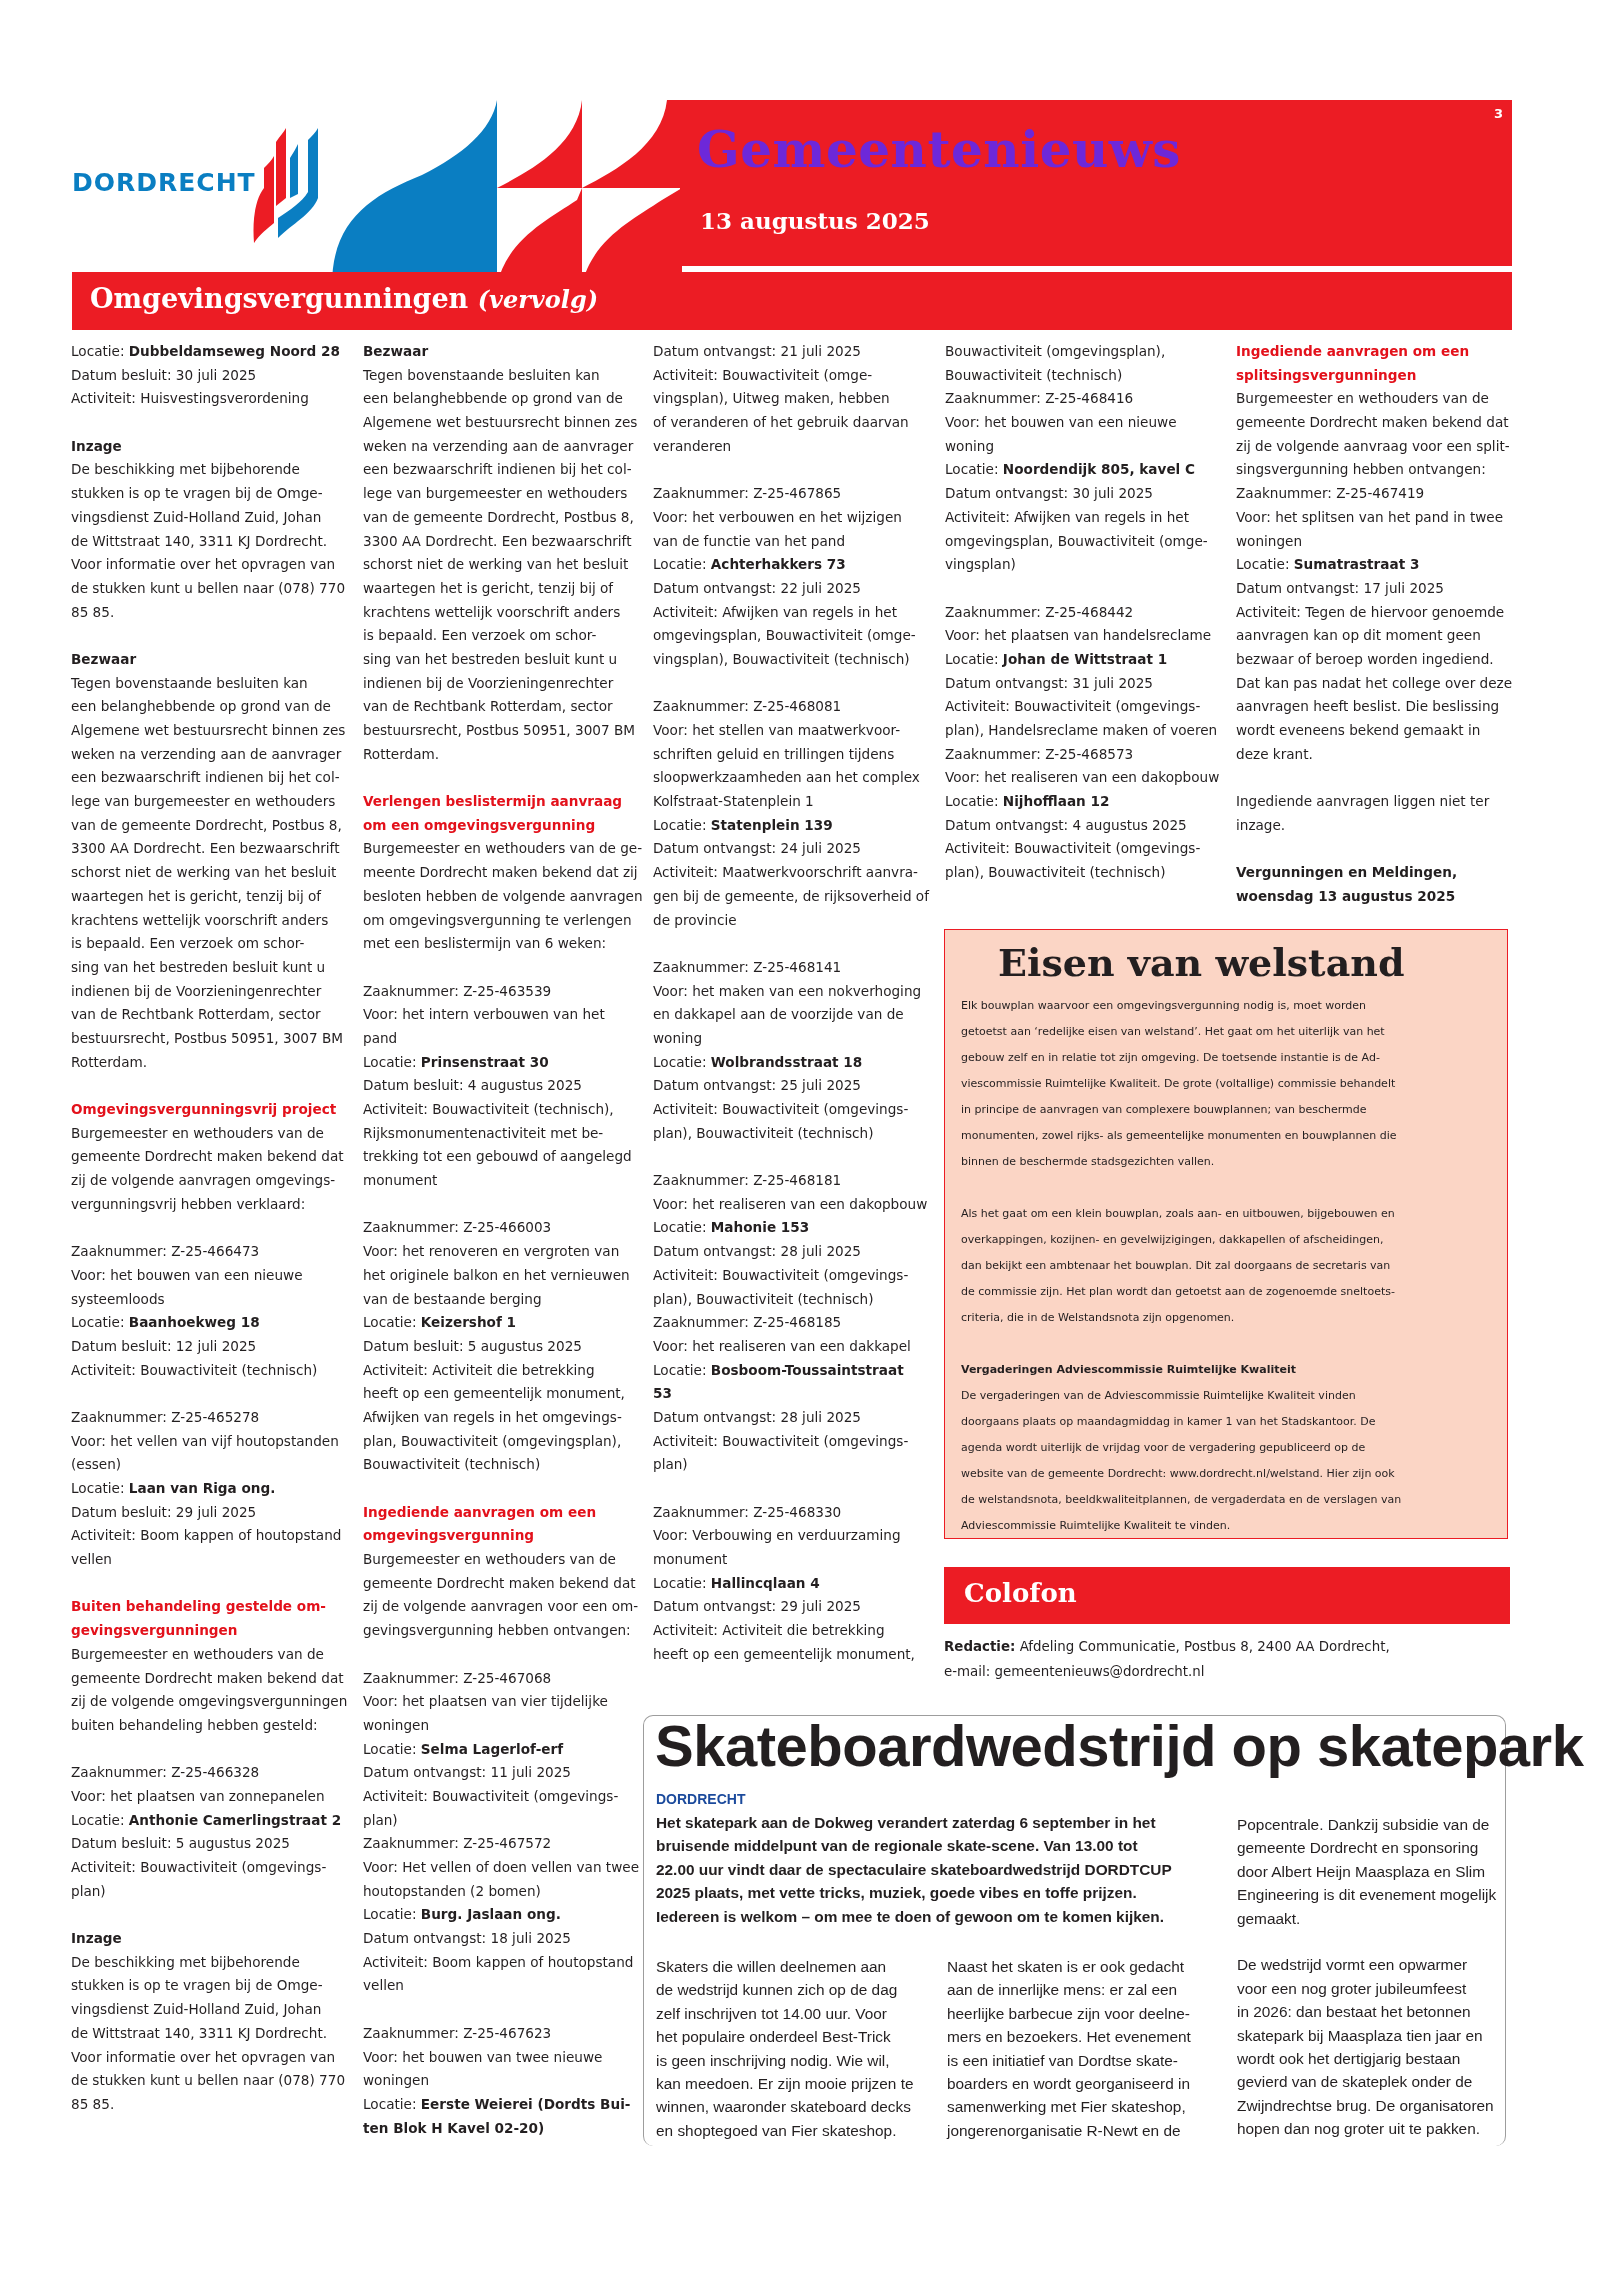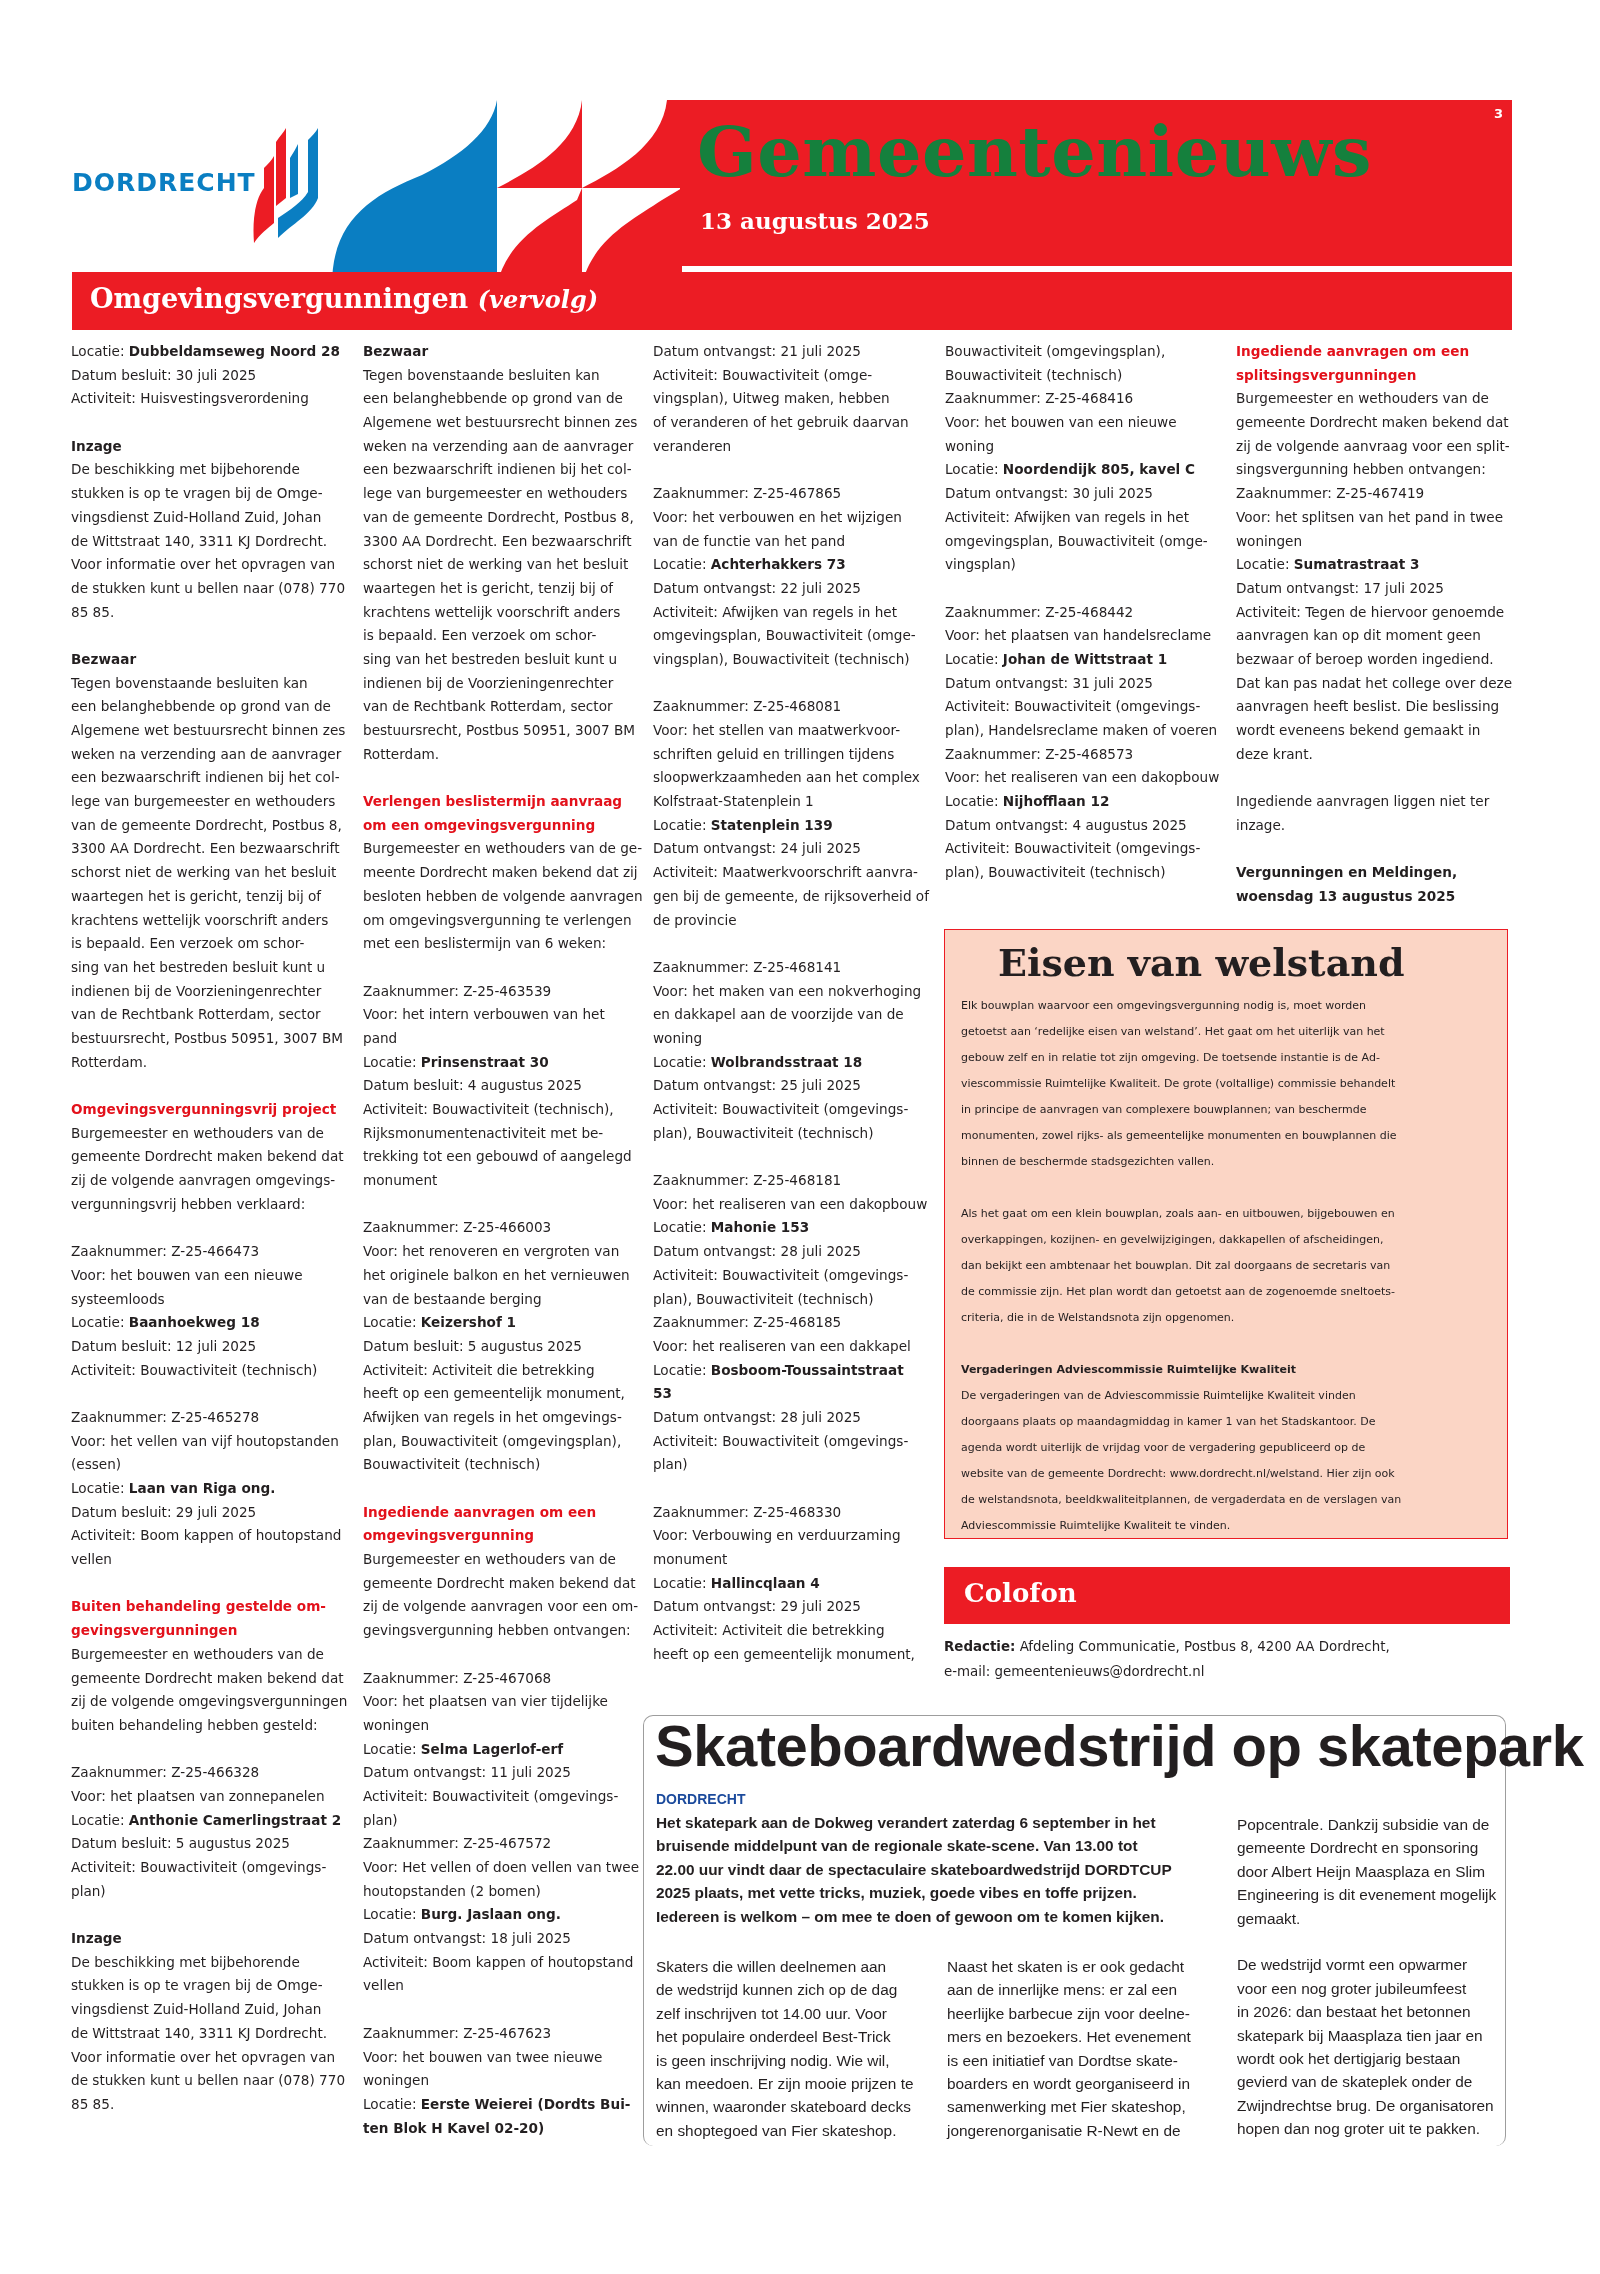--- a/index.html
+++ b/index.html
@@ -3,21 +3,21 @@
 <meta charset="utf-8">
 <style>
   html,body{margin:0;padding:0;background:#ffffff;}
   body{width:1600px;height:2274px;position:relative;overflow:hidden;font-family:"DejaVu Sans",sans-serif;color:#231f20;}
   .abs{position:absolute;}
   
   #logo-text{left:72px;top:168px;font-family:"DejaVu Sans",sans-serif;font-weight:bold;font-size:25px;letter-spacing:1px;color:#0a7ec2;}
   #logo-mark{left:246px;top:128px;width:82px;height:115px;}
   #waves{left:332px;top:100px;width:350px;height:188px;}
   #masthead{left:680px;top:100px;width:832px;height:166px;background:#ec1c24;}
-  #mast-title{left:697px;top:110px;font-family:"DejaVu Serif",serif;font-weight:bold;font-size:70px;color:#15803d;letter-spacing:0.5px;}
+  #mast-title{left:697px;top:120px;font-family:"DejaVu Serif",serif;font-weight:bold;font-size:50px;color:#6d28d9;letter-spacing:0.5px;}
   #mast-date{left:700px;top:207px;font-family:"DejaVu Serif",serif;font-weight:bold;font-size:23px;color:#fff;}
   #page-no{left:1494px;top:106px;font-family:"DejaVu Sans",sans-serif;font-weight:bold;font-size:13px;color:#fff;}
   #section-bar{left:72px;top:272px;width:1440px;height:58px;background:#ec1c24;}
   #section-title{left:90px;top:283px;font-family:"DejaVu Serif",serif;font-weight:bold;font-size:27px;color:#fff;}
   #section-title i{font-size:24px;}
   
   .col{position:absolute;font-family:"DejaVu Sans",sans-serif;font-size:13.6px;line-height:23.7px;color:#231f20;white-space:nowrap;}
   .col .ln{height:23.7px;}
   .col .ln b{font-weight:bold;}
   .col .h{font-weight:bold;color:#e3111b;}
@@ -360,21 +360,21 @@
     <div class="ln">doorgaans plaats op maandagmiddag in kamer 1 van het Stadskantoor. De</div>
     <div class="ln">agenda wordt uiterlijk de vrijdag voor de vergadering gepubliceerd op de</div>
     <div class="ln">website van de gemeente Dordrecht: www.dordrecht.nl/welstand. Hier zijn ook</div>
     <div class="ln">de welstandsnota, beeldkwaliteitplannen, de vergaderdata en de verslagen van</div>
     <div class="ln">Adviescommissie Ruimtelijke Kwaliteit te vinden.</div>
   </div>
 
 <div class="abs" id="colofon-bar"></div>
 <div class="abs" id="colofon-title">Colofon</div>
 <div class="col" id="colofon-body">
-    <div class="ln"><b>Redactie:</b><span> Afdeling Communicatie, Postbus 8, 4200 AA Dordrecht,</span></div>
+    <div class="ln"><b>Redactie:</b><span> Afdeling Communicatie, Postbus 8, 2400 AA Dordrecht,</span></div>
     <div class="ln">e-mail: gemeentenieuws@dordrecht.nl</div>
   </div>
 
 <div class="abs" id="skate-box"></div>
 <div class="abs" id="skate-title">Skateboardwedstrijd op skatepark</div>
 <div class="abs" id="skate-dateline">DORDRECHT</div>
 <div class="sk" id="skate-lead">
     <div class="ln">Het skatepark aan de Dokweg verandert zaterdag 6 september in het</div>
     <div class="ln">bruisende middelpunt van de regionale skate-scene. Van 13.00 tot</div>
     <div class="ln">22.00 uur vindt daar de spectaculaire skateboardwedstrijd DORDTCUP</div>

